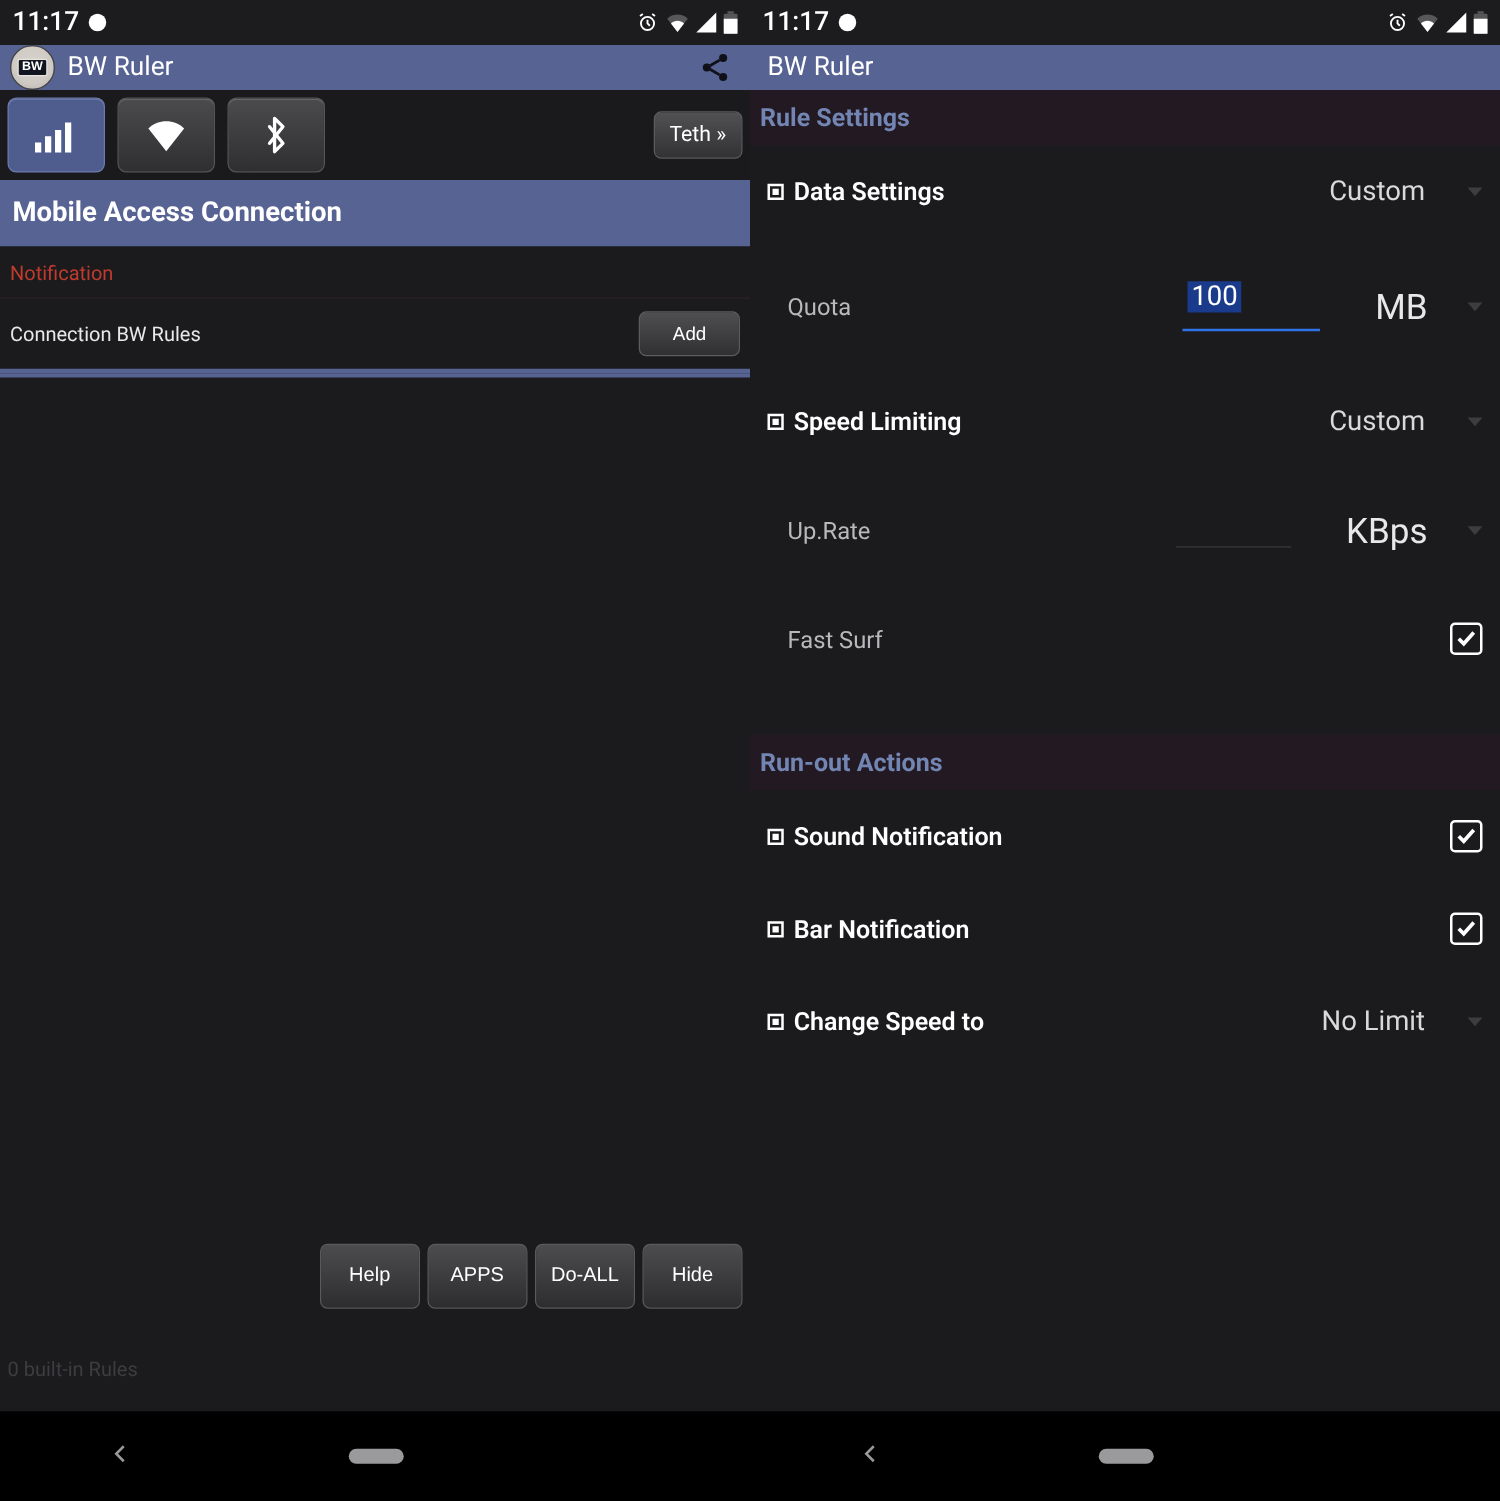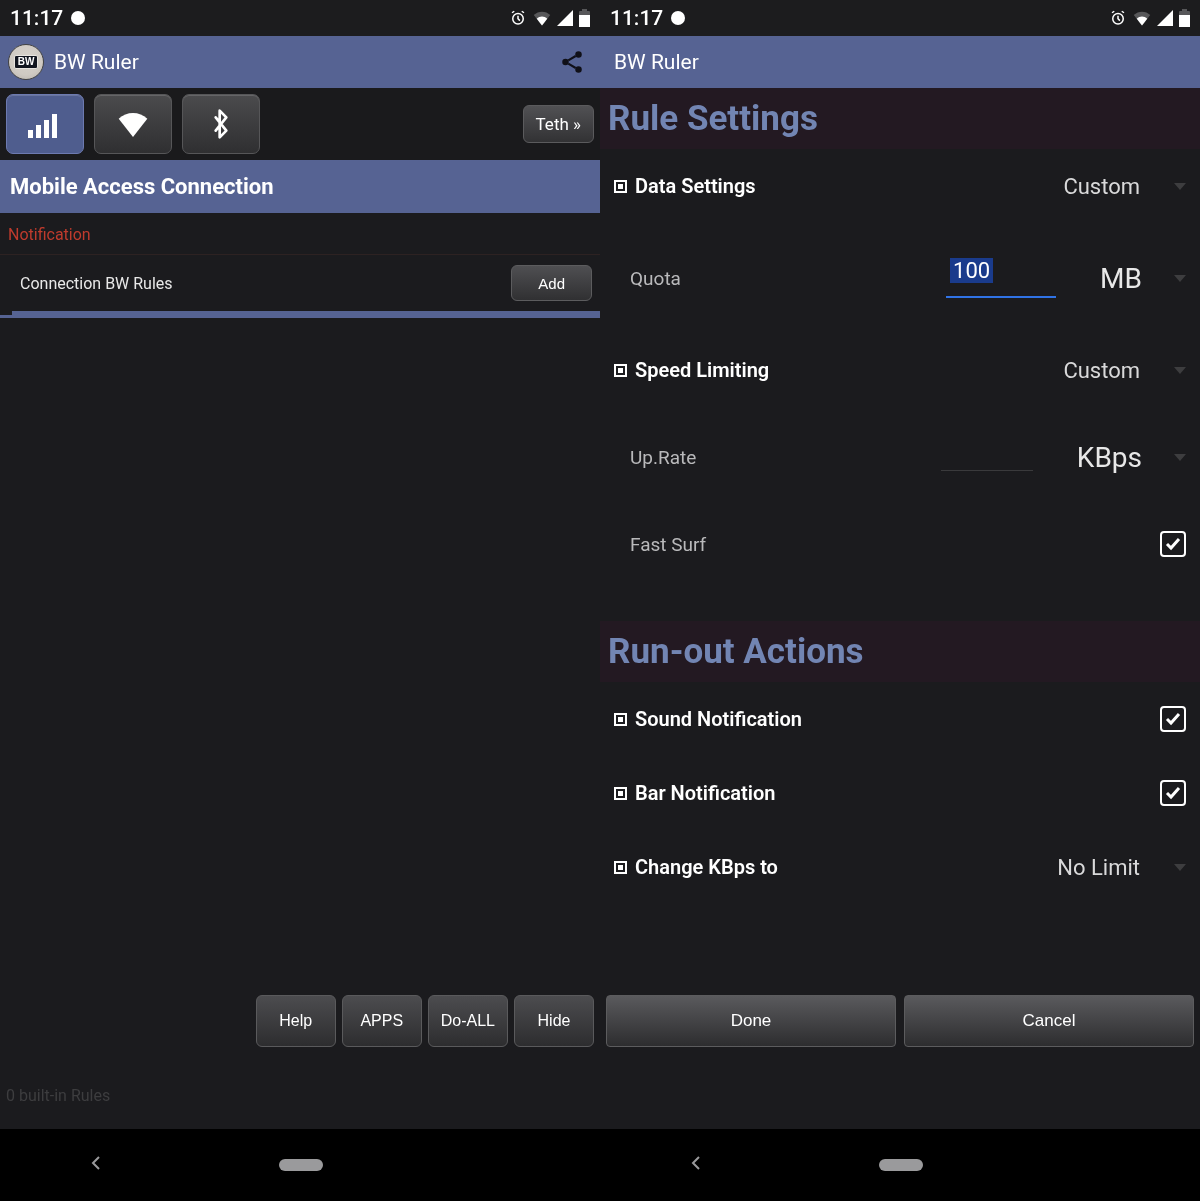--- a/index.html
+++ b/index.html
@@ -31,47 +31,47 @@
   .pane{width:600px;height:1201px;display:flex;flex-direction:column;background:var(--bg);position:relative;}
 
   
   .status{height:36px;background:#1c1c1e;display:flex;align-items:center;justify-content:space-between;padding:0 10px;color:#fff;font-size:21px;font-weight:500;}
   .status .left{display:flex;align-items:center;gap:8px;}
   .status .right{display:flex;align-items:center;gap:6px;}
   .dot{width:14px;height:14px;border-radius:50%;background:#fff;}
   .ico{display:inline-flex;align-items:center;justify-content:center;}
 
   
-  .appbar{height:52px;background:var(--blue);display:flex;align-items:center;padding:0 8px;gap:10px;color:#fff;}
+  .appbar{height:36px;background:var(--blue);display:flex;align-items:center;padding:0 8px;gap:10px;color:#fff;}
   .appicon{width:36px;height:36px;border-radius:50%;background:radial-gradient(circle at 50% 40%,#d7d2cb 0,#cfcac3 60%,#b6b1aa 100%);display:flex;align-items:center;justify-content:center;font:bold 12px/1 Arial;color:#fff;border:1px solid #444;position:relative;}
   .appicon span{background:#11151f;border:1px solid #e7e4df;padding:1px 3px;border-radius:2px;font-size:10px;}
   .appbar .title{font-size:21px;}
   .appbar .spacer{flex:1;}
   .share{width:40px;height:40px;display:flex;align-items:center;justify-content:center;}
 
   
   .tabs{background:#1a1a1c;display:flex;align-items:center;gap:10px;padding:6px;}
   .tab{width:78px;height:60px;border-radius:7px;display:flex;align-items:center;justify-content:center;background:linear-gradient(#4b4b4d,#2f2f31);border:1px solid #565658;box-shadow:inset 0 1px 0 rgba(255,255,255,.15);}
   .tab.active{background:var(--blue2);border-color:#6d7ab0;}
   .tabs .spacer{flex:1;}
   .teth{height:38px;padding:0 12px;border-radius:6px;background:linear-gradient(#515154,#323234);border:1px solid #5b5b5d;color:#fff;display:flex;align-items:center;font-size:17px;}
 
   .section-title{background:var(--blue);color:#fff;font-size:22px;font-weight:700;padding:14px 10px;}
   .disconnected{color:var(--red);font-size:16px;padding:12px 8px 10px;border-bottom:1px solid #2d2222;}
-  .rulesrow{display:flex;align-items:center;justify-content:space-between;padding:10px 8px;color:#e8e8e8;border-bottom:4px solid var(--blue);margin-left:12px;}
+  .rulesrow{display:flex;align-items:center;justify-content:space-between;padding:10px 8px;color:#e8e8e8;border-bottom:4px solid var(--blue);}
   .addbtn{height:36px;padding:0 26px;border-radius:6px;background:linear-gradient(#4f4f52,#303032);border:1px solid #5c5c5e;color:#fff;font-size:15px;}
 
   .left-bottom{position:absolute;left:0;right:0;bottom:0;}
   .builtin{position:absolute;left:6px;bottom:96px;color:#3d3d3f;font-size:16px;}
   .btnbar{display:flex;gap:6px;justify-content:flex-end;padding:0 6px 82px 6px;align-items:center;}
   .bbtn{height:52px;min-width:80px;padding:0 12px;border-radius:6px;background:linear-gradient(#4c4c4f,#2d2d2f);border:1px solid #5a5a5c;color:#fff;font-size:16px;}
 
   
   .content{flex:1;display:flex;flex-direction:column;}
-  .head2{background:#231922;color:var(--blue-text);font-size:35px;font-weight:700;padding:10px 8px;}
+  .head2{background:#231922;color:var(--blue-text);font-size:20px;font-weight:700;padding:10px 8px;}
   .row{display:flex;align-items:center;padding:0 14px;height:74px;color:#fff;}
   .row.sub{color:#b9b9bb;padding-left:30px;}
   .row .lab{display:flex;align-items:center;gap:8px;font-size:20px;font-weight:600;}
   .row.sub .lab{font-weight:400;font-size:19px;color:#b9b9bb;}
   .row .grow{flex:1;}
   .row .val{color:#d9d9da;font-size:22px;margin-right:30px;}
   .caret{width:0;height:0;border-left:6px solid transparent;border-right:6px solid transparent;border-top:7px solid #3d3d3f;margin-left:4px;}
   .square{width:13px;height:13px;border:2px solid #fff;display:inline-flex;align-items:center;justify-content:center;}
   .square::after{content:"";width:5px;height:5px;background:#fff;}
   .quota-in{width:110px;height:40px;background:transparent;border:none;border-bottom:2px solid var(--underline);color:#fff;font-size:22px;padding:0 4px;}
@@ -315,35 +315,31 @@
       <div class="chk">
           <svg width="18" height="18" viewBox="0 0 18 18" fill="none" stroke="#fff" stroke-width="3">
             <path d="M3 9l4 4 8-9"></path>
           </svg>
         </div>
     </div>
 
     <div class="row">
       <div class="lab">
           <span class="square"></span>
-          <span>Change KBps to</span>
+          <span>Change Speed to</span>
         </div>
       <div class="grow"></div>
       <div class="val">No Limit</div>
       <div class="caret"></div>
     </div>
 
     <div class="grow" style="flex:1;"></div>
   </div>
 
   <div style="position:absolute;left:0;right:0;bottom:0;">
-    <div class="bottom2">
-      <button class="widebtn">Done</button>
-      <button class="widebtn">Cancel</button>
-    </div>
     <div class="navbar">
       <span class="navback"><svg width="16" height="16" viewBox="0 0 16 16" fill="none" stroke="#9a9a9c" stroke-width="2">
             <path d="M11 2L5 8l6 6"></path>
           </svg></span>
       <span class="pill"></span>
       <span style="width:14px;"></span>
     </div>
   </div>
 </div>
 

